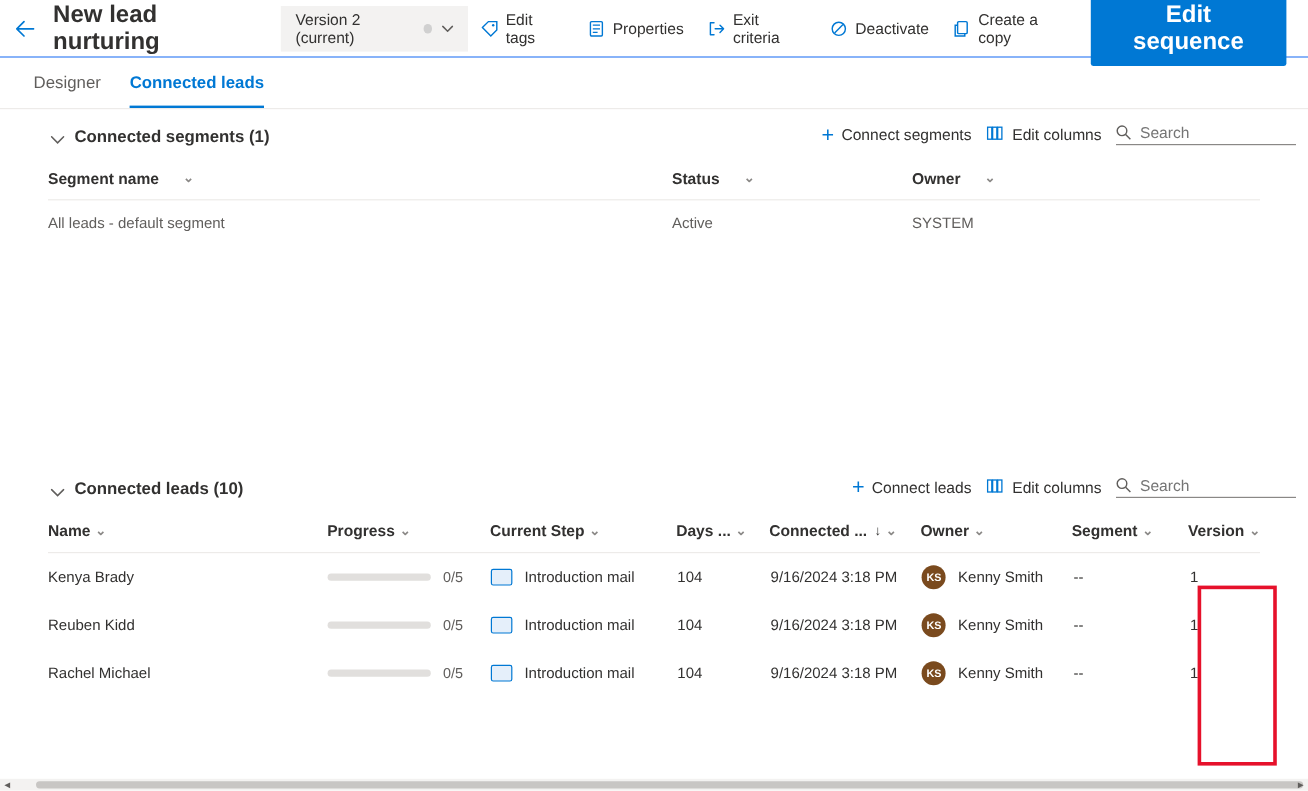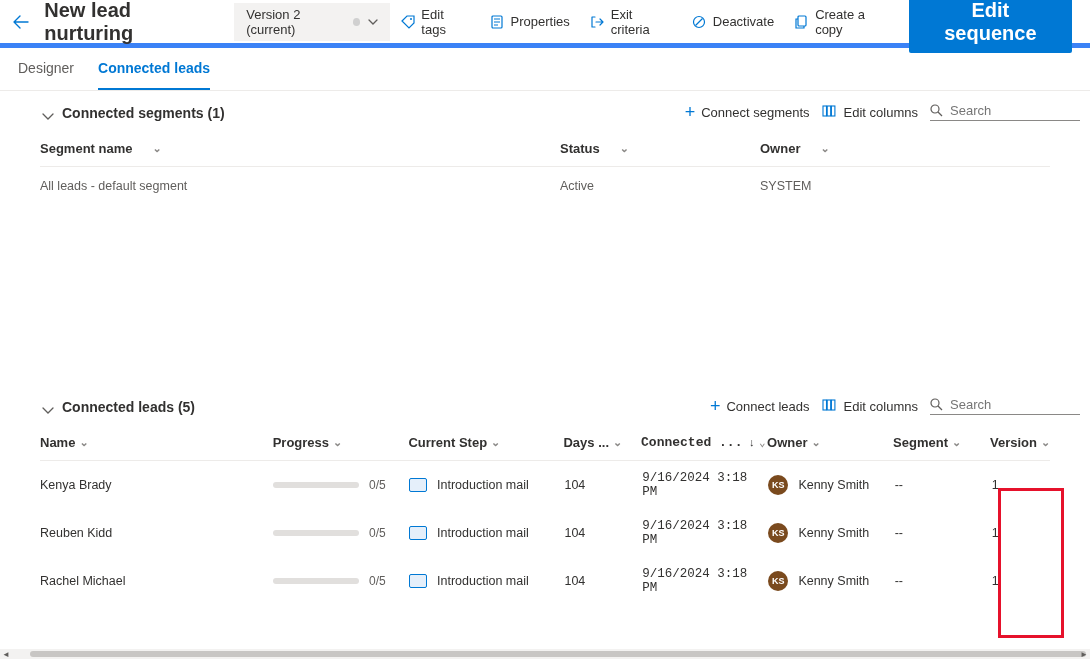--- a/index.html
+++ b/index.html
@@ -1,31 +1,31 @@
 <!DOCTYPE html>
 <html><head>
   <meta charset="utf-8">
   <style>
     * { box-sizing: border-box; margin: 0; padding: 0; }
     body { font-family: "Segoe UI", -apple-system, sans-serif; font-size: 13px; color: #323130; background: #fff; width: 1090px; height: 659px; overflow: hidden; position: relative; }
     
     
-    .topbar { display: flex; align-items: center; height: 48px; padding: 0 8px; border-bottom: 5px solid #3b82f6; }
+    .topbar { display: flex; align-items: center; height: 48px; padding: 0 8px; border-bottom: 1px solid #3b82f6; }
     .back-btn { width: 28px; height: 28px; display: flex; align-items: center; justify-content: center; color: #0078d4; cursor: pointer; }
     .page-title { font-size: 20px; font-weight: 600; margin-left: 10px; }
     .version-dd { background: #f3f2f1; padding: 4px 12px; margin-left: 20px; display: flex; align-items: center; gap: 8px; font-size: 13px; cursor: pointer; }
     .version-dd .dot { width: 8px; height: 8px; border-radius: 50%; background: #d0d0d0; }
     .version-dd .chev { color: #605e5c; }
     .toolbar-spacer { flex: 1; }
     .cmd-btn { display: flex; align-items: center; gap: 6px; padding: 6px 10px; cursor: pointer; color: #323130; font-size: 13px; }
     .cmd-btn .ico { color: #0078d4; width: 16px; height: 16px; display: flex; align-items: center; justify-content: center; }
     .primary-btn { background: #0078d4; color: #fff; border: none; padding: 8px 18px; font-size: 20px; font-weight: 600; cursor: pointer; border-radius: 2px; margin-left: 8px; margin-right: 10px; }
     
     
-    .tabs { display: flex; gap: 24px; padding: 0 18px; border-bottom: 1px solid #edebe9; }
+    .tabs { display: flex; gap: 24px; padding: 0 28px; border-bottom: 1px solid #edebe9; }
     .tab { padding: 12px 0; cursor: pointer; color: #605e5c; font-size: 14px; }
     .tab.active { color: #0078d4; font-weight: 600; border-bottom: 2px solid #0078d4; }
     
     
     .section-hdr { display: flex; align-items: flex-end; padding: 12px 10px 10px 10px; margin-left: 32px; }
     .section-hdr .chev { width: 16px; color: #605e5c; }
     .section-title { font-weight: 600; font-size: 14px; margin-left: 4px; }
     .section-spacer { flex: 1; }
     .section-actions { display: flex; align-items: center; gap: 12px; }
     .link-btn { display: flex; align-items: center; gap: 6px; cursor: pointer; font-size: 13px; }
@@ -50,21 +50,21 @@
     .leads-pane { overflow-x: auto; padding-bottom: 6px; }
     .lead-table { min-width: 1060px; padding: 0 40px; }
     .lead-head, .lead-row { display: flex; align-items: center; }
     .lead-head { border-bottom: 1px solid #edebe9; padding: 10px 0; font-weight: 600; font-size: 13px; }
     .lead-row { padding: 10px 0; font-size: 12.5px; }
     .lcol { display: flex; align-items: center; gap: 4px; }
     .lc-name { width: 240px; }
     .lc-prog { width: 140px; }
     .lc-step { width: 160px; }
     .lc-days { width: 80px; }
-    .lc-conn { width: 130px; font-family: Liberation Mono, monospace; }
+    .lc-conn { width: 130px; }
     .lc-owner { width: 130px; }
     .lc-seg { width: 100px; }
     .lc-ver { width: 60px; text-align: right; }
     .prog-bar { width: 86px; height: 6px; background: #e1dfdd; border-radius: 3px; }
     .prog-txt { font-size: 12px; color: #605e5c; margin-left: 6px; }
     .mail-ico { width: 18px; height: 14px; background: #e5effa; border: 1px solid #0078d4; border-radius: 2px; position: relative; display: inline-flex; margin-right: 6px; }
     .mail-ico::after { content: ""; position: absolute; top: 2px; left: 3px; width: 10px; height: 6px; border-left: 1px solid #0078d4; border-right: 1px solid #0078d4; border-bottom: 1px solid #0078d4; clip-path: polygon(0 0, 50% 100%, 100% 0, 100% 1px, 50% 90%, 0 1px); display: none; }
     .avatar { width: 20px; height: 20px; border-radius: 50%; background: #7a4a1e; color: #fff; font-size: 9px; font-weight: 600; display: flex; align-items: center; justify-content: center; margin-right: 6px; }
     .sort-down { font-size: 11px; margin-left: 2px; }
     
@@ -210,21 +210,21 @@
   </div>
 </div>
 
 <div class="leads-section">
   <div class="section-hdr">
     <span class="chev">
         <svg width="12" height="8" viewBox="0 0 12 8">
           <path d="M1 1 L6 6 L11 1" stroke="#605e5c" stroke-width="1.3" fill="none" stroke-linecap="round"></path>
         </svg>
       </span>
-    <div class="section-title">Connected leads (5)</div>
+    <div class="section-title">Connected leads (10)</div>
     <div class="section-spacer"></div>
     <div class="section-actions">
       <div class="link-btn">
         <span class="plus">+</span>
         <span>Connect leads</span>
       </div>
       <div class="link-btn">
         <span class="ico">
             <svg width="14" height="14" viewBox="0 0 14 14">
               <rect x="1" y="2" width="3.5" height="10" stroke="#0078d4" stroke-width="1.1" fill="none"></rect>

